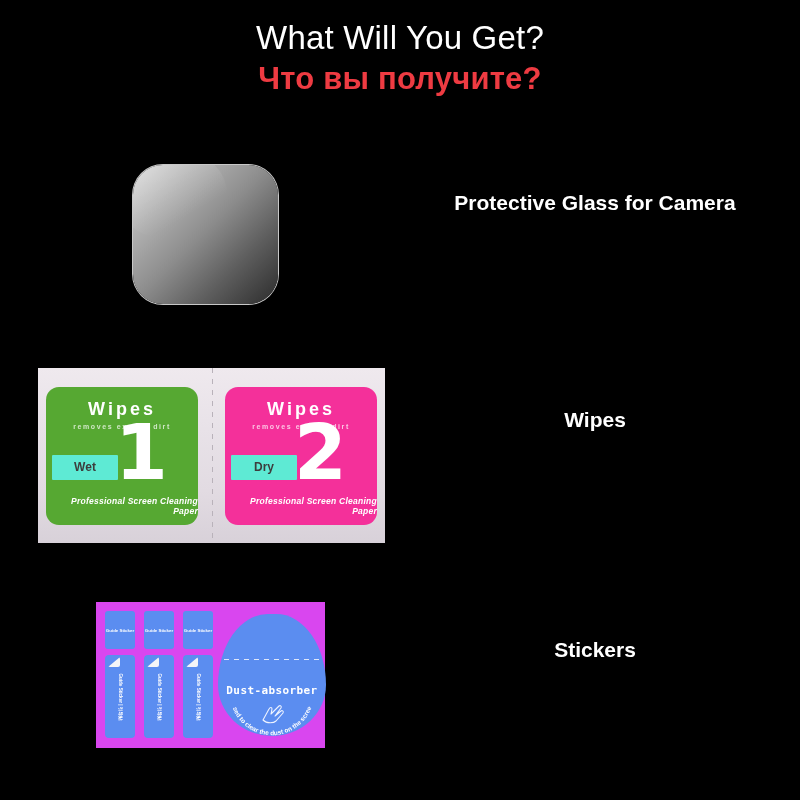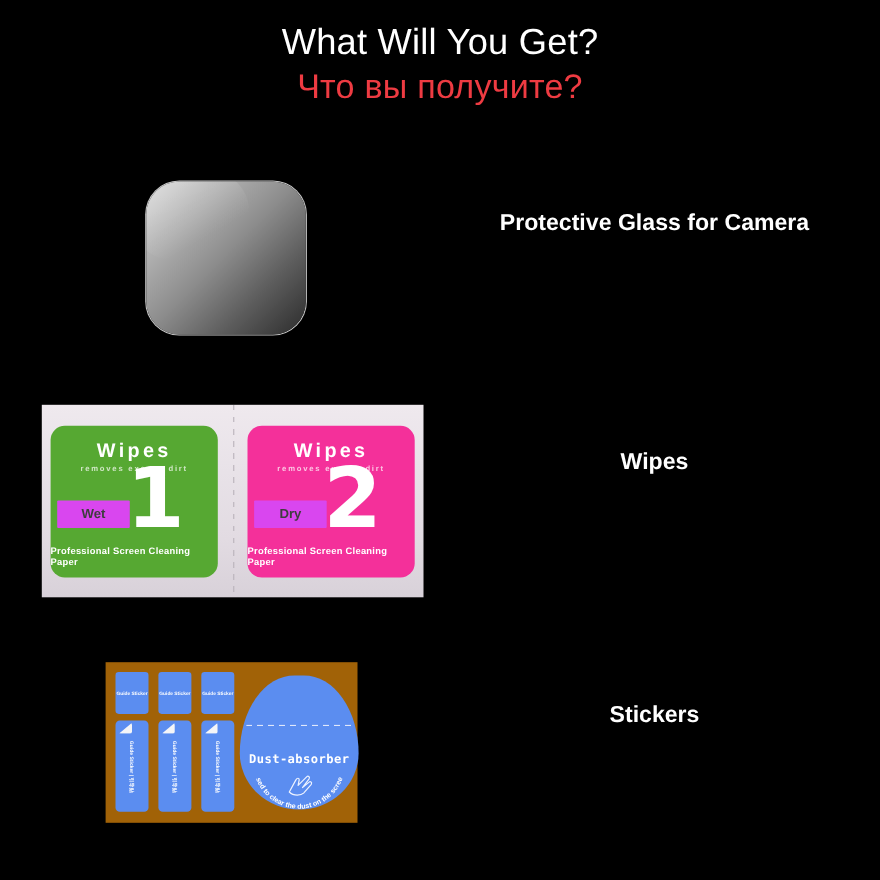--- a/index.html
+++ b/index.html
@@ -9,21 +9,21 @@
     -webkit-font-smoothing:antialiased;
   }
 
   
   .header{position:absolute;left:0;top:18px;width:800px;text-align:center;}
   .title-en{
     color:#ffffff;font-size:33px;font-weight:400;letter-spacing:.2px;
     line-height:40px;
   }
   .title-ru{
-    color:#ee3b42;font-size:31px;font-weight:400;letter-spacing:.2px;
+    color:#ee3b42;font-size:31px;font-weight:700;letter-spacing:.2px;
     line-height:42px;
   }
 
   
   .label-block{position:absolute;text-align:center;}
   .label-en{color:#fff;font-size:21px;font-weight:700;line-height:30px;white-space:nowrap;}
   .label-ru{color:#ee3b42;font-size:20px;font-weight:700;line-height:30px;white-space:nowrap;margin-top:12px;}
 
   #label-glass{left:400px;top:188px;width:390px;}
   #label-wipes{left:470px;top:405px;width:250px;}
@@ -64,39 +64,39 @@
     position:absolute;left:0;right:0;top:36px;text-align:center;
     color:#ffffff;opacity:.72;font-size:7px;font-weight:700;letter-spacing:1.6px;
   }
   .sachet .s-num{
     position:absolute;right:30px;top:28px;
     color:#fff;font-size:76px;font-weight:700;line-height:76px;
     font-family:"DejaVu Sans",sans-serif;
   }
   .sachet .s-tag{
     position:absolute;left:6px;top:68px;width:66px;height:25px;
-    background:#d946ef;border-radius:1px;
+    background:#5eead4;border-radius:1px;
     display:flex;align-items:center;justify-content:center;
     font-size:12px;font-weight:700;
   }
   .sachet.wet .s-tag{color:#3d3d3d;}
   .sachet.dry .s-tag{color:#3d3d3d;}
   .sachet .s-foot{
-    position:absolute;left:0;right:0;bottom:9px;text-align:left;
-    color:#fff;font-size:8.5px;font-weight:700;letter-spacing:.25px;
+    position:absolute;left:0;right:0;bottom:9px;text-align:right;
+    color:#fff;font-size:8.5px;font-weight:700;letter-spacing:.25px;font-style:italic;
   }
   #wipes-photo .perf{
     position:absolute;left:50%;top:0;bottom:0;width:1px;
     background:repeating-linear-gradient(180deg,#b9b2ba 0 5px,transparent 5px 11px);
   }
 
   
   #stickers-photo{
     position:absolute;left:96px;top:602px;width:229px;height:146px;
-    background:#a16207;
+    background:#d946ef;
   }
   .guide-strip{position:absolute;top:9px;width:30px;}
   .guide-strip .gs-head{
     width:30px;height:38px;background:#5b8df0;border-radius:3px;
     position:relative;
   }
   .guide-strip .gs-head span{
     position:absolute;left:50%;top:50%;
     transform:translate(-50%,-50%);
     color:#fff;font-size:4.4px;font-weight:700;white-space:nowrap;

